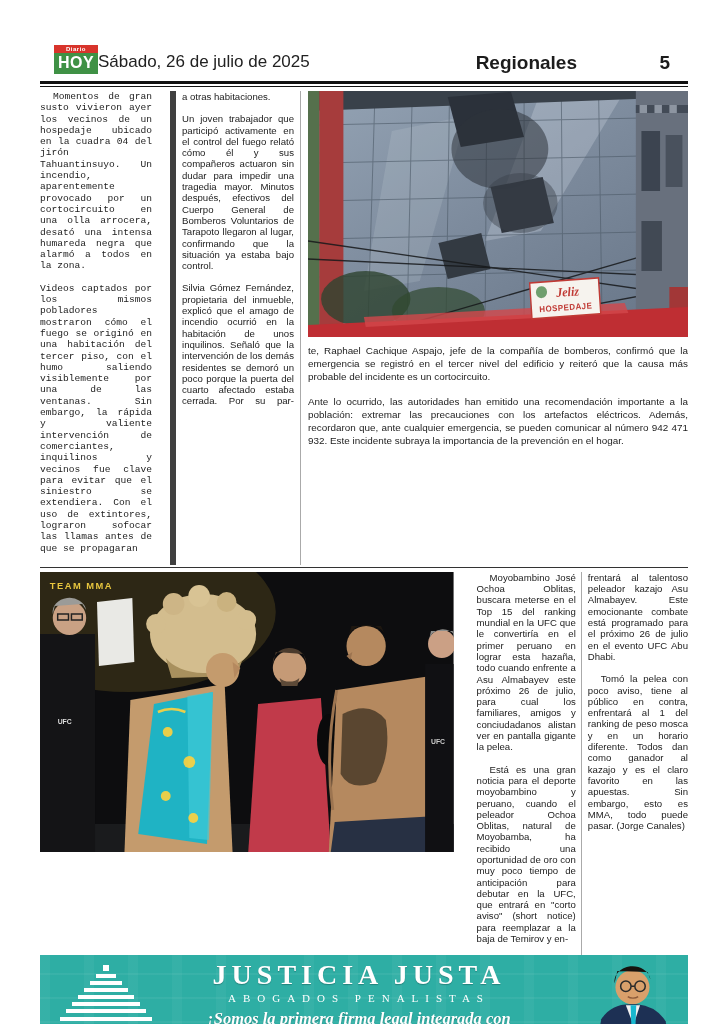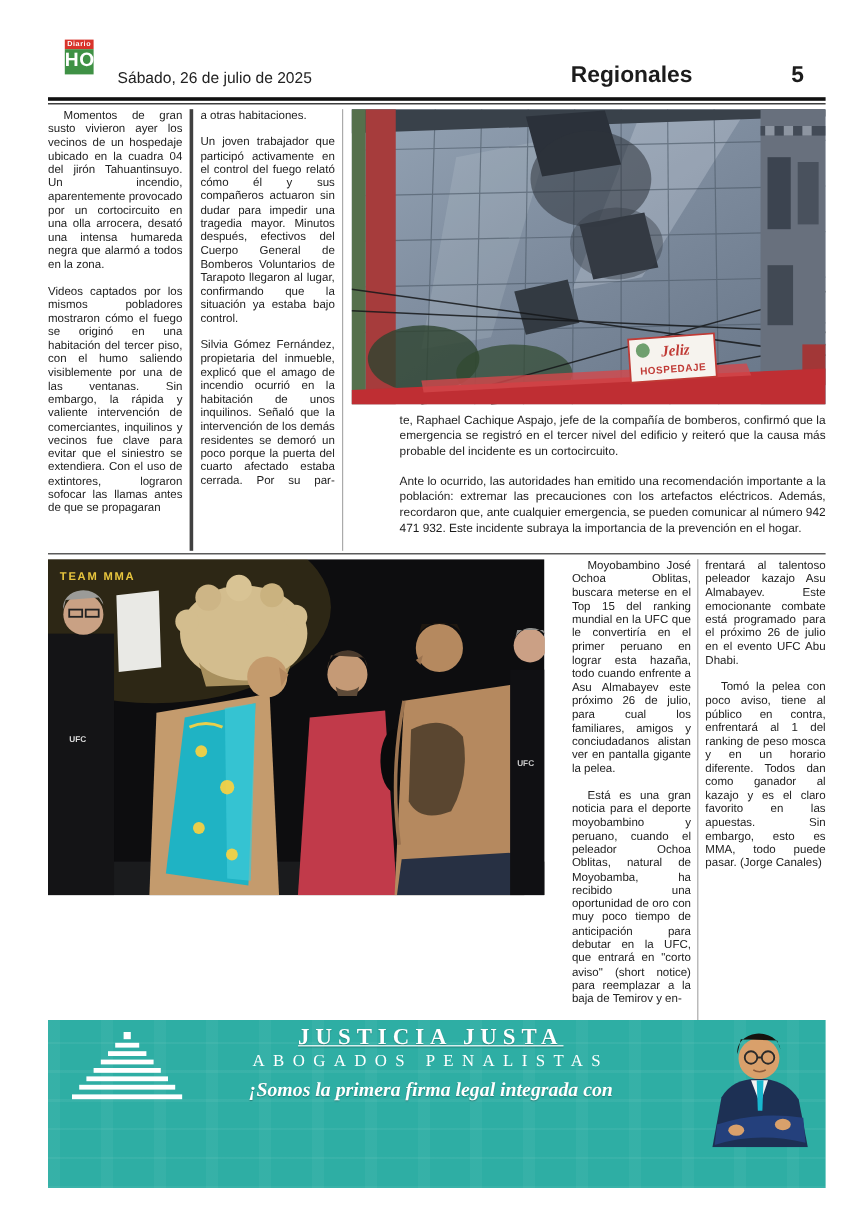--- a/index.html
+++ b/index.html
@@ -3,65 +3,65 @@
 <meta charset="utf-8">
 <style>
   html,body{margin:0;padding:0;background:#ffffff;}
   body{width:723px;height:1024px;position:relative;overflow:hidden;
        font-family:"Liberation Sans",sans-serif;color:#1c1c1c;
        -webkit-font-smoothing:antialiased;}
   .content{position:absolute;left:40px;top:38px;width:648px;}
 
   
   .hdr{display:flex;align-items:flex-end;height:40px;position:relative;}
-  .logo{width:24px;margin-left:14px;margin-bottom:16px;}
+  .logo{width:44px;margin-left:14px;margin-bottom:4px;}
   .logo-top{background:#d8342b;color:#fff;font-size:6px;font-weight:bold;
             text-align:center;padding:1px 0;letter-spacing:.5px;}
   .logo-main{background:#3f9145;color:#fff;font-weight:bold;font-size:16px;
              text-align:center;padding:1px 0 2px;letter-spacing:.5px;}
-  .hdr-date{font-size:13px;margin-left:20px;margin-bottom:6px;color:#222;}
+  .hdr-date{font-size:17px;margin-left:0;margin-bottom:6px;color:#222;}
   .hdr-section{position:absolute;right:111px;bottom:4px;font-size:19px;font-weight:bold;}
   .hdr-page{position:absolute;right:18px;bottom:4px;font-size:19px;font-weight:bold;}
   .rule-thick{border-top:3px solid #111;margin-top:3px;}
   .rule-thin{border-top:1px solid #111;margin-top:2px;}
 
   
   .headline{font-size:19.5px;font-weight:bold;text-align:center;
             line-height:22px;margin:8px 30px 8px;color:#111;letter-spacing:-.2px;}
 
   
   .a1-row{display:flex;margin-top:4px;}
   .col{font-size:9.6px;line-height:11.3px;text-align:justify;color:#222;}
   .col p{margin:0 0 11px;}
   .ind{text-indent:13px;}
   .stretch-last{text-align-last:justify;}
-  .a1-c1{width:112px;padding-right:6px;border-right:3px solid #404040;}
+  .a1-c1{width:112px;padding-right:18px;border-right:6px solid #404040;font-family:Liberation Mono, monospace;}
   .a1-c2{width:112px;padding:0 6px;border-right:1px solid #aaa;}
   .a1-right{flex:1;padding-left:7px;}
   .a1-photo{width:100%;height:246px;display:block;}
-  .a1-below{font-size:9.9px;line-height:13px;text-align:justify;margin-top:7px;margin-left:40px;}
+  .a1-below{font-size:9.9px;line-height:13px;text-align:justify;margin-top:7px;}
   .a1-below p{margin:0 0 12px;}
   .section-rule{border-top:1px solid #333;margin-top:2px;}
 
   .a2-row{display:flex;margin-top:4px;}
   .a2-photo{width:421px;height:280px;display:block;}
   .a2-c1{width:101px;padding:0 5px 0 23px;border-right:1px solid #aaa;}
   .a2-c2{width:102px;padding-left:6px;}
 
   
   .ad{position:relative;height:140px;margin-top:0px;overflow:hidden;
       background:
         repeating-linear-gradient(0deg, rgba(255,255,255,.05) 0 2px, transparent 2px 24px),
         repeating-linear-gradient(90deg, rgba(255,255,255,.04) 0 10px, transparent 10px 44px),
         #2eaea4;}
   .ad-logo{position:absolute;left:20px;top:10px;}
   .ad-center{position:absolute;left:118px;right:128px;top:4px;text-align:center;color:#fff;}
-  .ad-title{font-family:"Liberation Serif",serif;font-size:19px;letter-spacing:5px;
-            font-weight:bold;text-shadow:0 1px 1px rgba(0,0,0,.25);text-decoration:underline;}
-  .ad-sub{font-family:"Liberation Serif",serif;font-size:14px;letter-spacing:7px;margin-top:1px;}
+  .ad-title{font-family:"Liberation Serif",serif;font-size:28px;letter-spacing:5px;
+            font-weight:bold;text-shadow:0 1px 1px rgba(0,0,0,.25);}
+  .ad-sub{font-family:"Liberation Serif",serif;font-size:11px;letter-spacing:7px;margin-top:1px;}
   .ad-slogan{font-family:"Liberation Serif",serif;font-style:italic;font-weight:bold;
              font-size:16.5px;margin-top:5px;text-shadow:0 1px 1px rgba(0,0,0,.3);}
   .ad-photo{position:absolute;right:6px;top:0;width:100px;height:106px;}
 </style>
 </head>
 <body>
 
 <div class="content">
 
   <div class="hdr">

